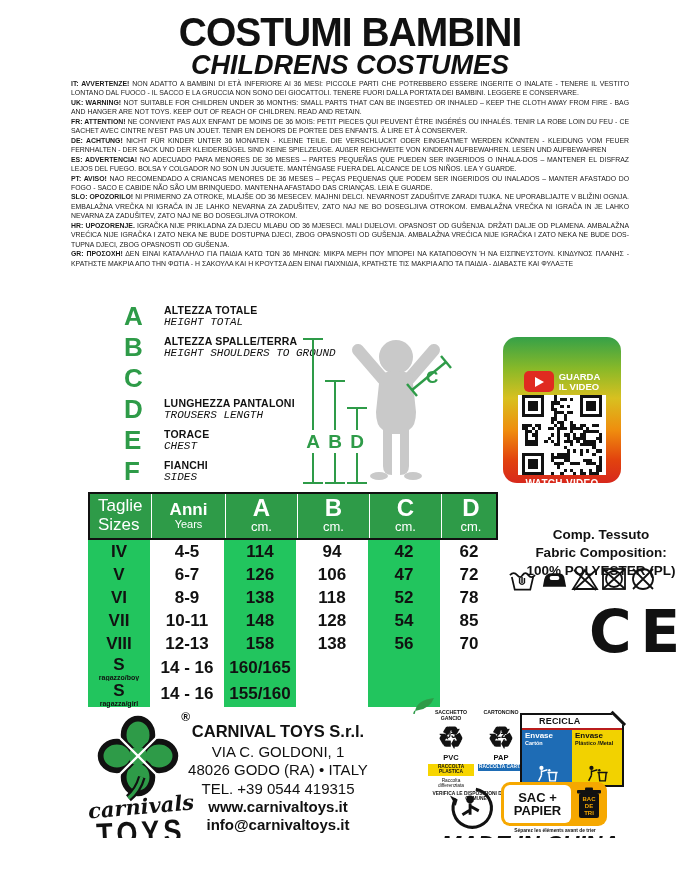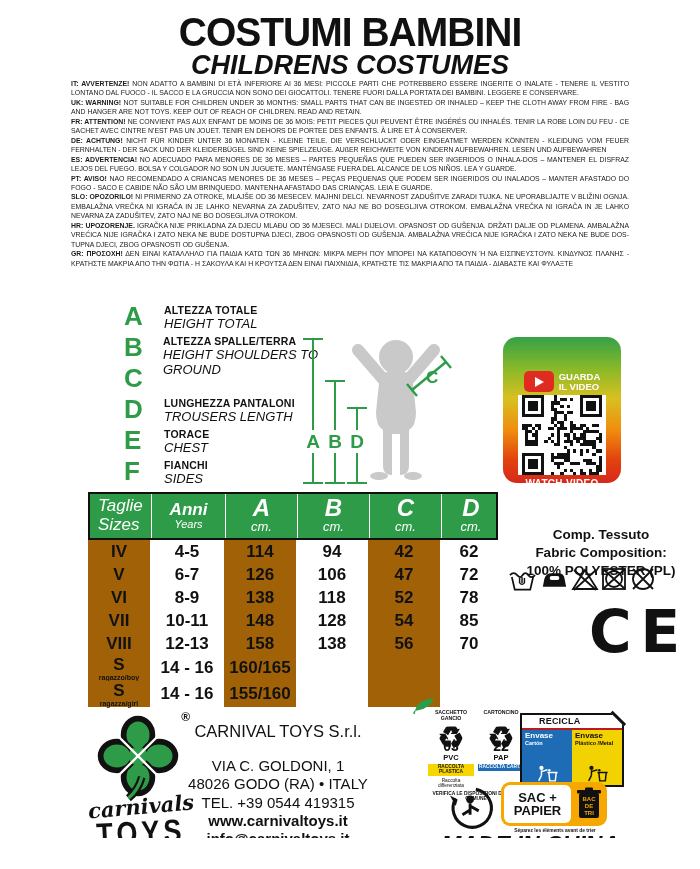--- a/index.html
+++ b/index.html
@@ -16,21 +16,21 @@
   .warnings{position:absolute;left:71px;top:79px;width:558px;font-size:6.9px;line-height:1.37;
             text-align:justify;color:#1a1a1a;}
   .warnings p{margin:0;}
   .warnings b{font-weight:800;}
 
   
   .mitem{position:absolute;left:124px;display:flex;align-items:flex-start;width:250px;}
   .mletter{width:40px;font-size:26px;font-weight:800;color:#2e9b48;line-height:1;}
   .mtext{display:flex;flex-direction:column;padding-top:1px;}
   .mit{font-size:10.5px;font-weight:800;letter-spacing:.2px;}
-  .men{font-size:13px;font-style:italic;}
+  .men{font-size:11px;font-style:italic;font-family:Liberation Mono, monospace;}
 
   
   .figure{position:absolute;left:330px;top:332px;}
   .mline{position:absolute;width:2px;background:#2e9b48;}
   .mline::before,.mline::after{content:"";position:absolute;left:-9px;width:20px;height:2px;background:#2e9b48;}
   .mline::before{top:0;} .mline::after{bottom:0;}
   .mlabel{position:absolute;font-size:19px;font-weight:800;color:#2e9b48;background:#fff;
           width:18px;text-align:center;line-height:1;padding:2px 0;}
   .cmeasure{position:absolute;left:404px;top:350px;}
 
@@ -44,66 +44,66 @@
       border-top:5px solid transparent;border-bottom:5px solid transparent;}
   .qr-top-text{color:#fff;font-weight:800;font-size:9.5px;line-height:1.05;}
   .qr-box{width:88px;height:88px;background:#fff;margin-top:3px;display:flex;align-items:center;justify-content:center;}
   .qr-box svg{width:80px;height:80px;shape-rendering:crispEdges;}
   .qr-bottom{color:#fff;font-weight:800;font-size:10px;margin-top:3px;letter-spacing:.3px;}
 
   
   .stable{position:absolute;left:88px;top:492px;width:410px;}
   .thead{display:grid;grid-template-columns:62px 74px 72px 72px 72px 58px;background:#2e9b48;
          border:2px solid #111;box-sizing:border-box;height:48px;}
-  .th{display:flex;flex-direction:column;align-items:center;justify-content:center;color:#fff;border-right:1.5px solid #fff;font-style:italic;}
+  .th{display:flex;flex-direction:column;align-items:center;justify-content:center;color:#fff;border-right:1.5px solid #fff;}
   .th:last-child{border-right:none;}
   .th-first{align-items:flex-start;padding-left:8px;}
   .th-first .t1,.th-first .t2{font-size:17px;font-weight:400;line-height:1.1;}
   .th-anni .t1{font-size:17px;font-weight:800;line-height:1;}
   .th-anni .t2{font-size:11px;line-height:1.2;}
   .th-letter .t1{font-size:24px;font-weight:800;line-height:.95;}
   .th-letter .t2{font-size:13px;line-height:1.1;}
   .tbody{display:grid;grid-template-columns:62px 74px 72px 72px 72px 58px;}
   .td{display:flex;flex-direction:column;align-items:center;justify-content:center;
       font-size:17px;font-weight:700;height:23px;}
   .td.tall{height:26px;}
-  .td.g{background:#a16207;}
+  .td.g{background:#22c55e;}
   .ssub{font-size:7px;font-weight:700;line-height:1;margin-top:-1px;}
 
   
   .comp{position:absolute;left:505px;top:526px;width:192px;text-align:center;font-weight:800;}
   .comp div{font-size:13.5px;line-height:1.35;}
   .care-row{position:absolute;left:507px;top:566px;display:flex;gap:1px;align-items:center;}
   .care-row svg{display:block;}
   .ce{position:absolute;left:589px;top:598px;font-size:58px;font-weight:700;letter-spacing:9px;
       font-family:"DejaVu Sans",sans-serif;}
 
   
   .logo{position:absolute;left:86px;top:710px;width:110px;height:155px;}
   .logo .reg{position:absolute;top:0;right:6px;font-size:12px;font-weight:700;}
   .logo-script{position:absolute;top:84px;left:0;width:100%;text-align:center;
       font-family:"DejaVu Serif",serif;font-style:italic;font-weight:700;font-size:21px;transform:rotate(-5deg);}
   .logo-toys{position:absolute;top:108px;left:0;width:100%;text-align:center;
       font-weight:800;font-size:27px;letter-spacing:4px;transform:rotate(-3deg) scaleY(1.2);}
 
   
   .company{position:absolute;left:182px;top:722px;width:192px;text-align:center;}
-  .co-name{font-size:16.5px;font-weight:400;margin-bottom:16px;}
+  .co-name{font-size:16.5px;font-weight:700;margin-bottom:2px;}
   .co-line{font-size:15px;line-height:1.22;}
   .co-bold{font-weight:800;}
 
   
   .leaf{position:absolute;left:412px;top:696px;}
   .recycle{position:absolute;left:428px;top:710px;width:96px;font-weight:700;}
   .rec-cols{display:flex;gap:4px;}
   .rec-col{width:46px;text-align:center;}
   .rec-title{font-size:5.2px;line-height:1.1;height:12px;}
   .mobius{position:relative;height:32px;}
   .mobius::before{content:"♻";font-size:30px;line-height:32px;color:#111;}
-  .mob-num{position:absolute;left:0;top:16px;width:100%;text-align:center;font-size:14px;font-weight:700;}
+  .mob-num{position:absolute;left:0;top:7px;width:100%;text-align:center;font-size:10px;font-weight:700;}
   .rec-mat{font-size:7.5px;font-weight:800;line-height:1;}
   .rec-bar{font-size:4.8px;font-weight:800;margin-top:2px;padding:1.5px 0;line-height:1;}
   .bar-y{background:#f7d500;color:#111;}
   .bar-b{background:#1e6cb5;color:#fff;}
   .rec-sub{font-size:4.8px;font-weight:400;margin-top:1.5px;}
   .rec-foot{font-size:4.9px;font-weight:800;text-align:center;margin-top:3px;}
 
   
   .recicla{position:absolute;left:520px;top:713px;width:104px;height:74px;border:2px solid #111;
      box-sizing:border-box;background:#fff;

